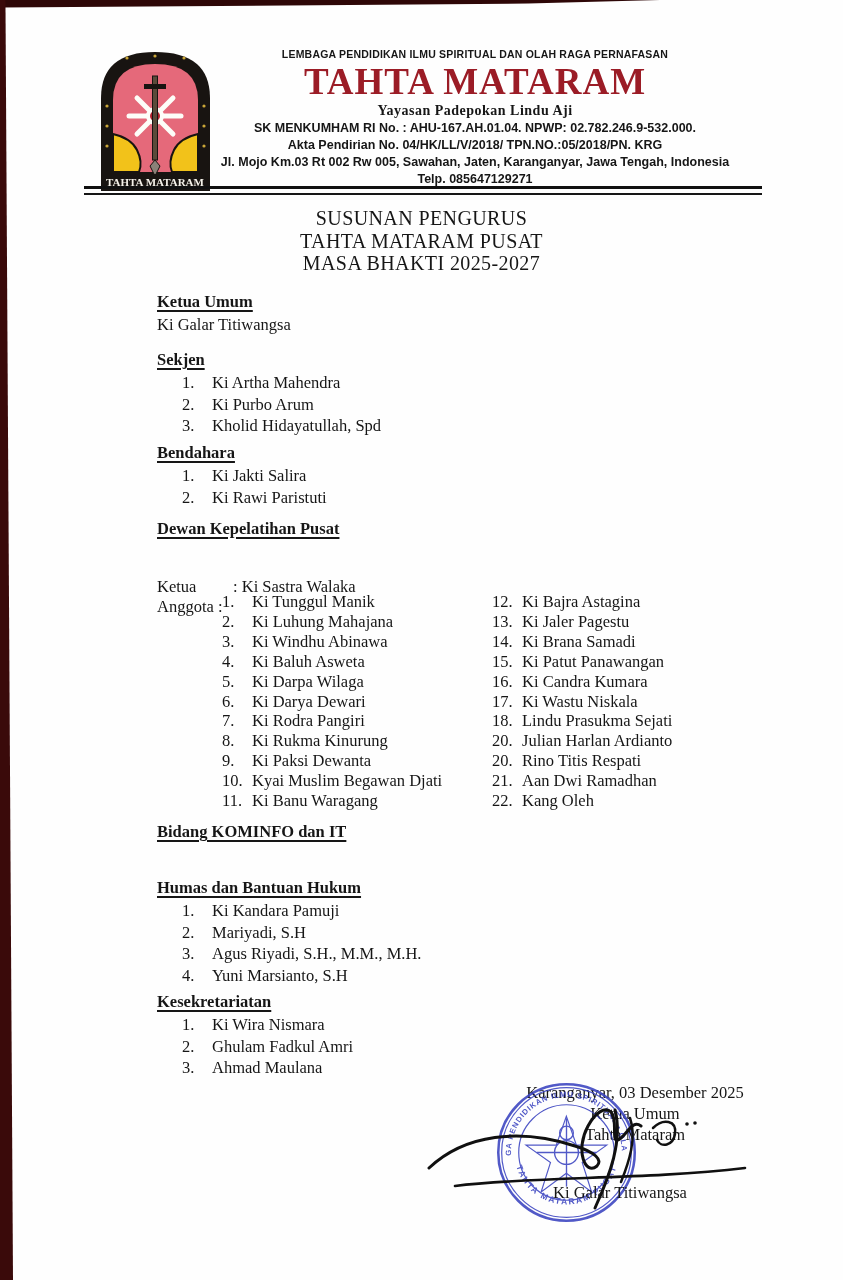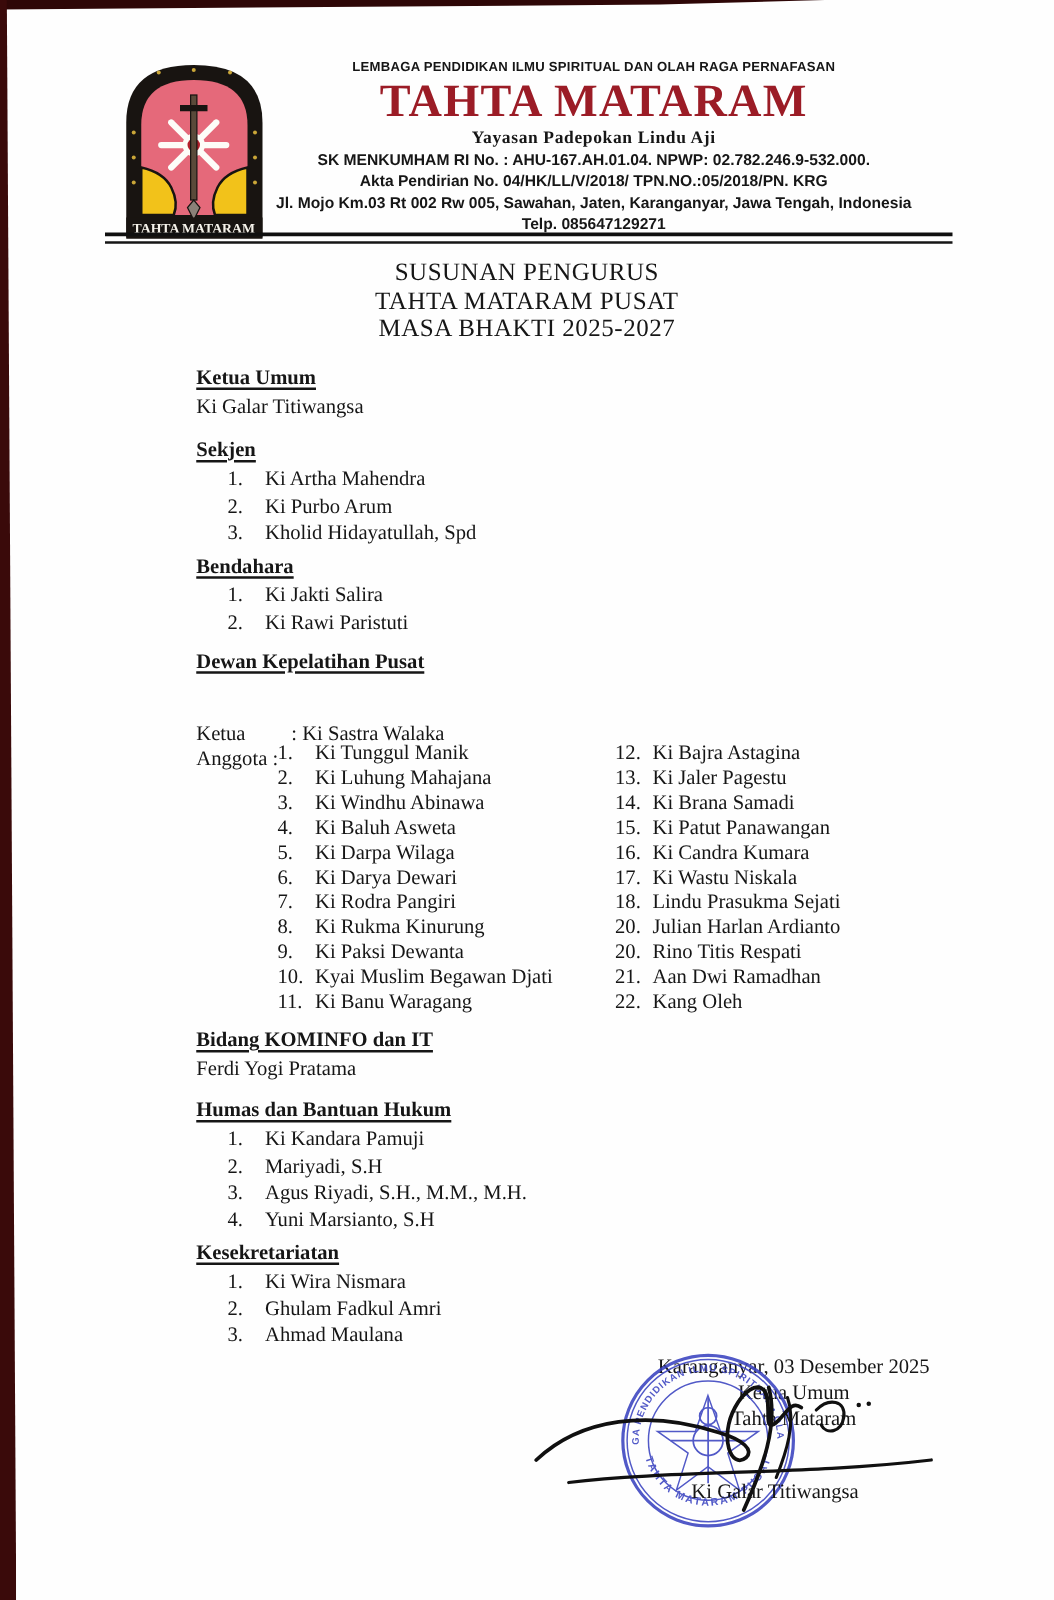--- a/index.html
+++ b/index.html
@@ -170,21 +170,20 @@
           <li><span class="num">20.</span><span>Julian Harlan Ardianto</span></li>
           <li><span class="num">20.</span><span>Rino Titis Respati</span></li>
           <li><span class="num">21.</span><span>Aan Dwi Ramadhan</span></li>
           <li><span class="num">22.</span><span>Kang Oleh</span></li>
         </ul>
     </div>
   </div>
 
   <div class="section" style="top:822px">
     <h3>Bidang KOMINFO dan IT</h3>
-    <div class="plain-name">Ferdi Yogi Pratama</div>
   </div>
 
   <div class="section" style="top:878px">
     <h3>Humas dan Bantuan Hukum</h3>
     <ul class="mlist">
         <li><span class="num">1.</span><span>Ki Kandara Pamuji</span></li>
         <li><span class="num">2.</span><span>Mariyadi, S.H</span></li>
         <li><span class="num">3.</span><span>Agus Riyadi, S.H., M.M., M.H.</span></li>
         <li><span class="num">4.</span><span>Yuni Marsianto, S.H</span></li>
       </ul>

